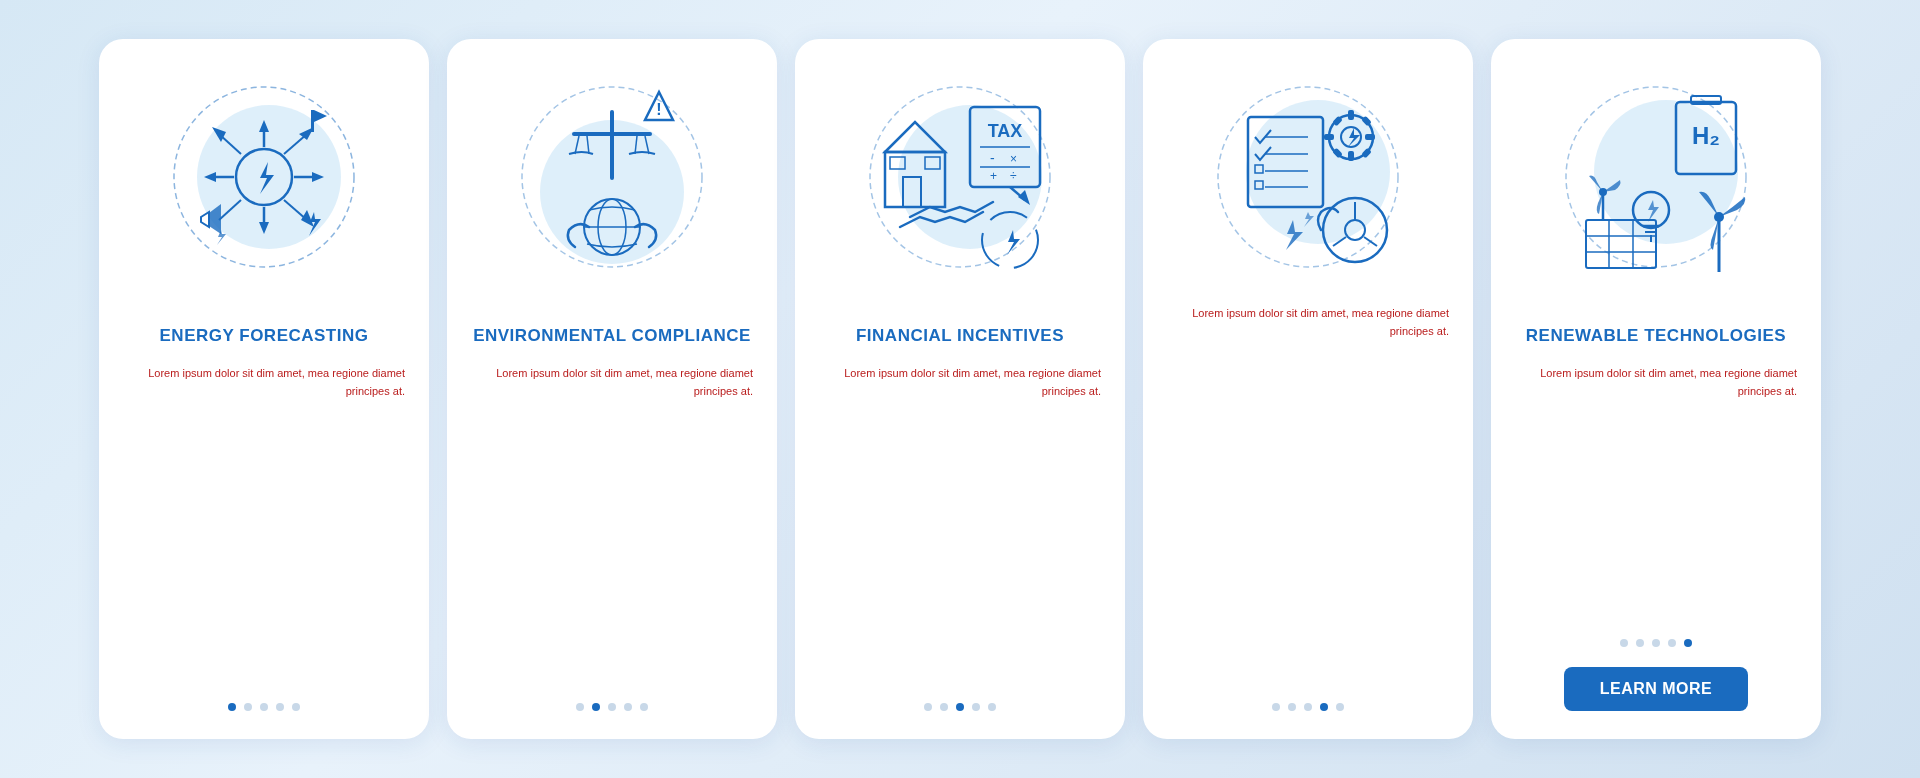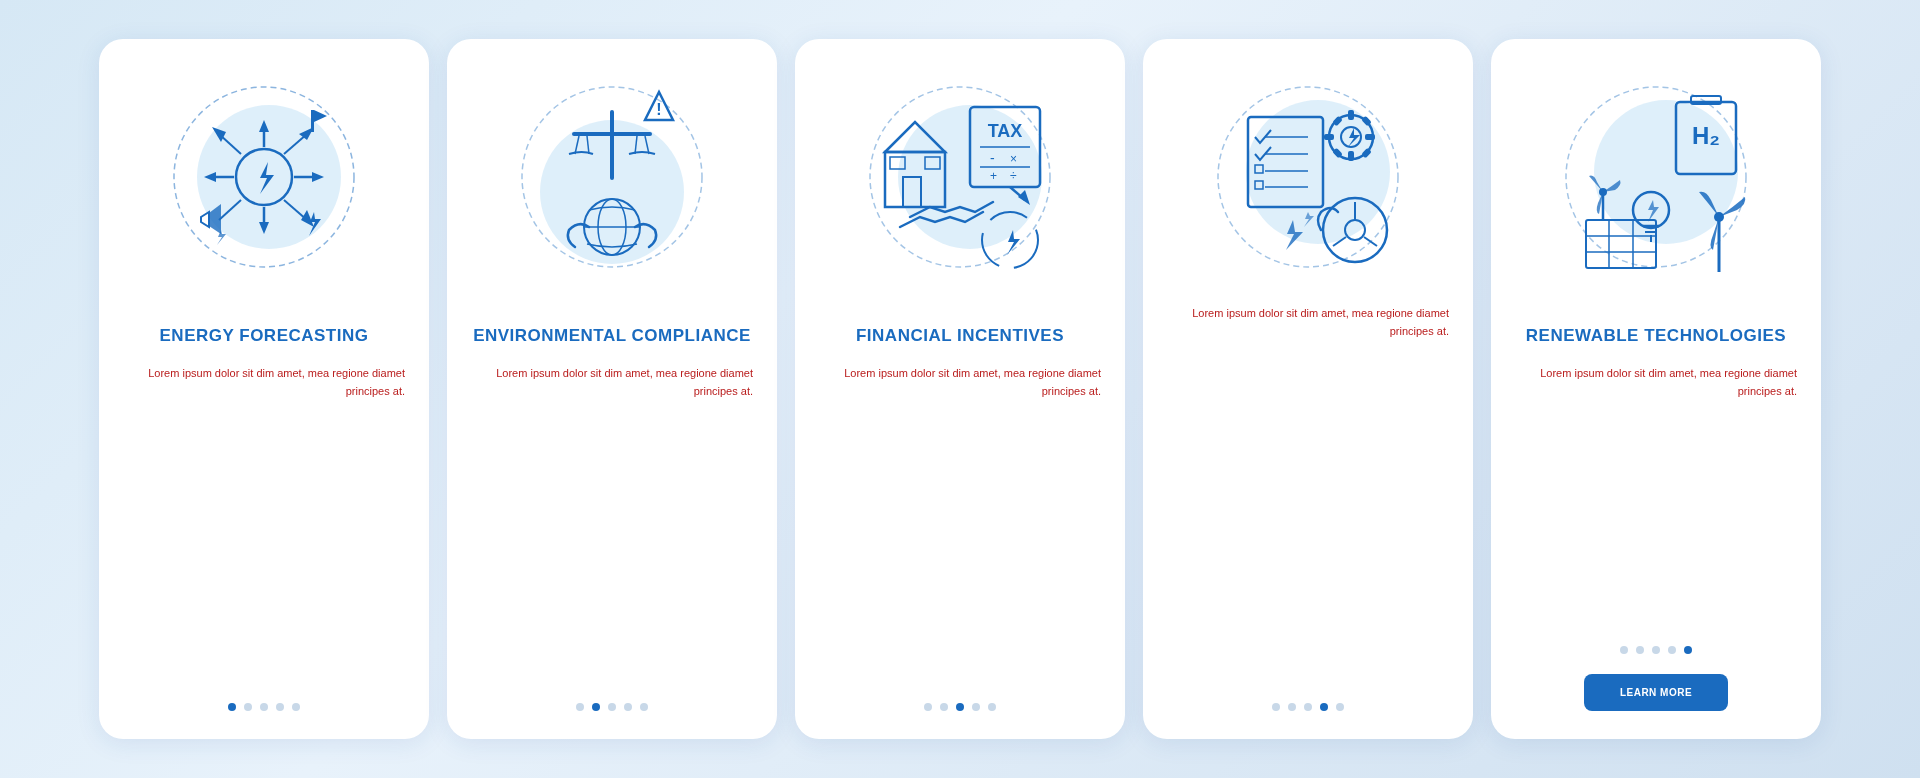--- a/index.html
+++ b/index.html
@@ -84,21 +84,21 @@
     .dot.active {
       background: #1a6bbf;
     }
 
     .learn-more-btn {
       background: #1a6bbf;
       color: white;
       border: none;
       border-radius: 8px;
       padding: 13px 36px;
-      font-size: 10px;
+      font-size: 16px;
       font-weight: 700;
       letter-spacing: 0.5px;
       cursor: pointer;
       margin-top: 20px;
       text-transform: uppercase;
     }
 
     
     svg {
       overflow: visible;

